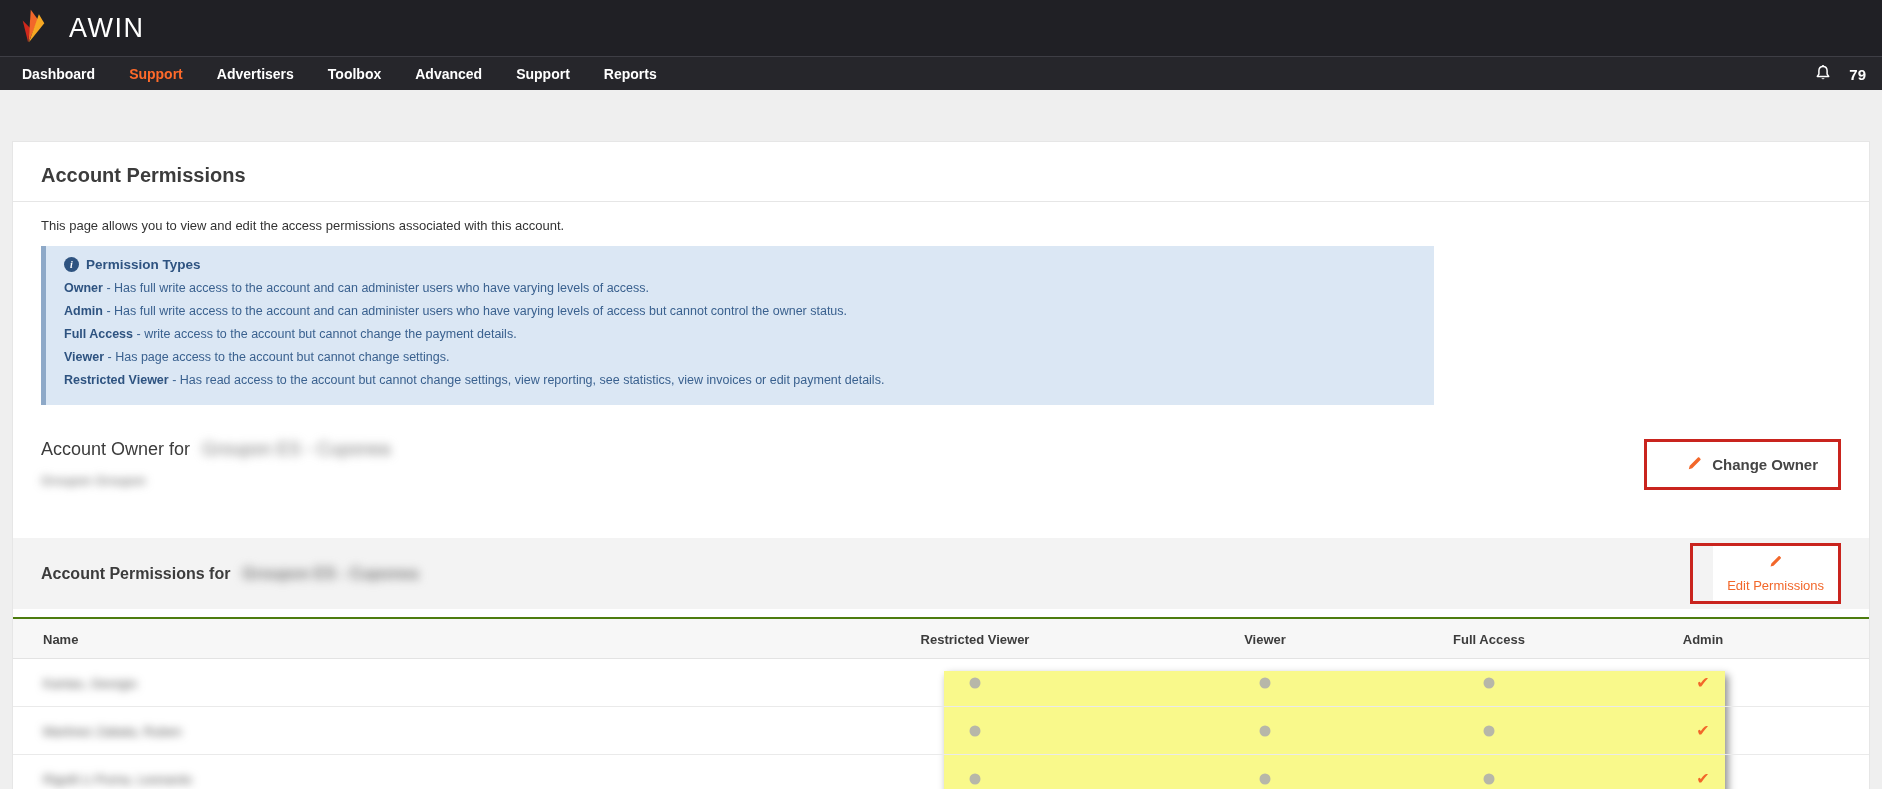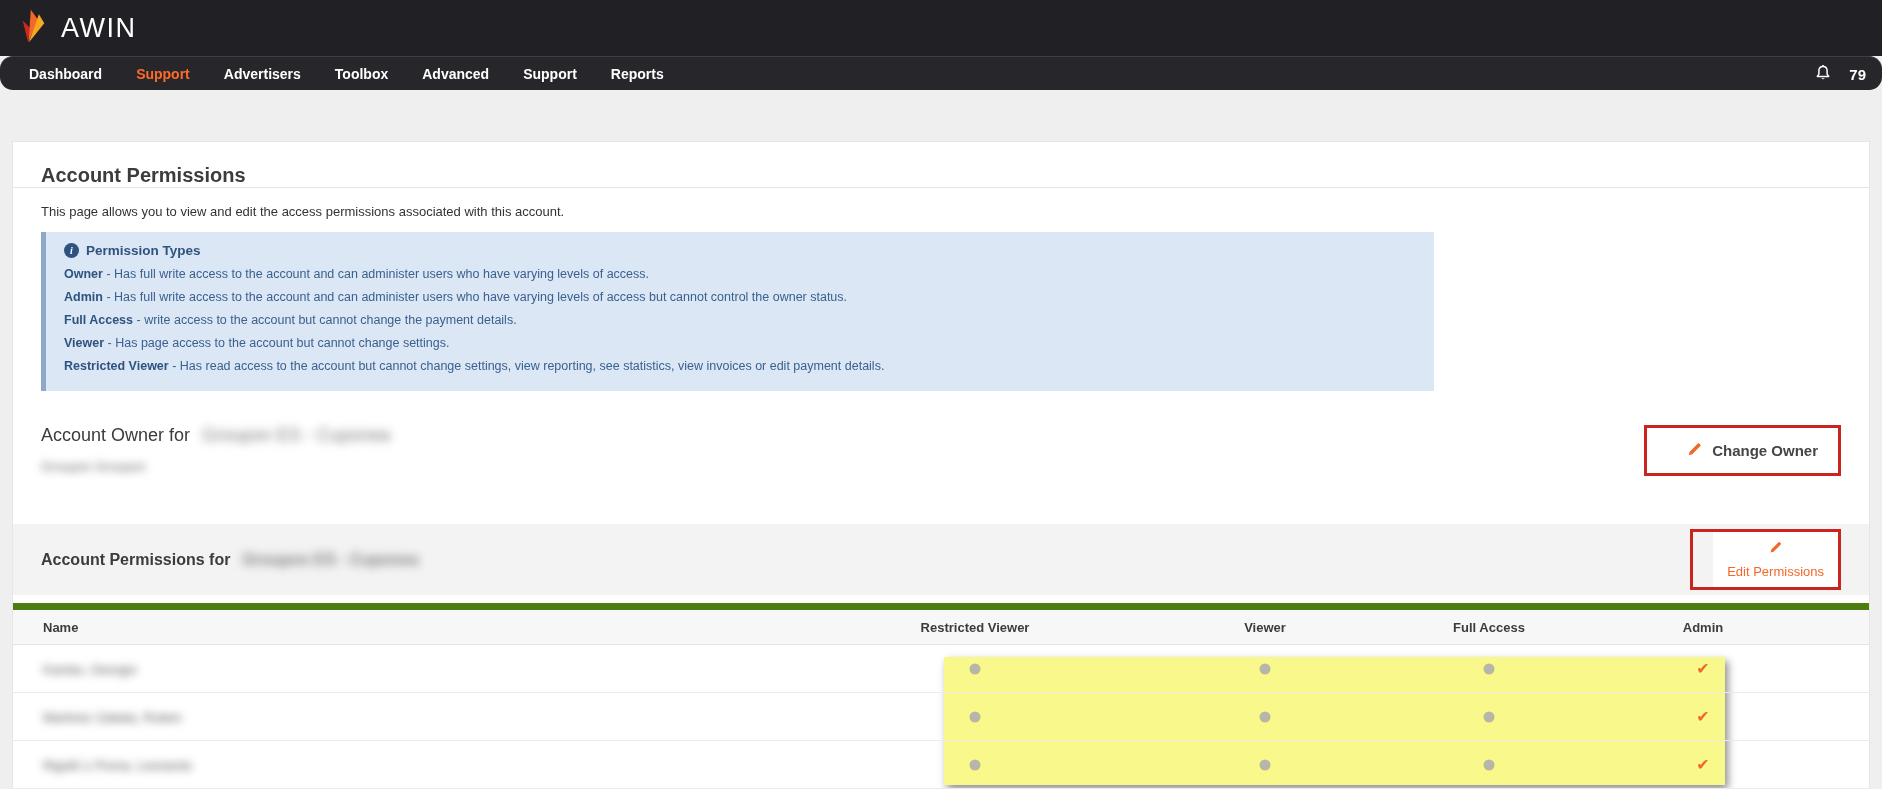--- a/index.html
+++ b/index.html
@@ -5,31 +5,31 @@
   * { box-sizing: border-box; }
   html,body { margin:0; padding:0; }
   body {
     width:1882px; height:789px; overflow:hidden;
     background:#efefef;
     font-family:"Liberation Sans", sans-serif;
     color:#333;
   }
   
   .topbar { background:#202025; height:56px; display:flex; align-items:center; padding:0 20px; }
-  .logo { display:flex; align-items:center; gap:14px; }
+  .logo { display:flex; align-items:center; gap:22px; }
   .logo-text { color:#fff; font-size:27px; font-weight:500; letter-spacing:1.5px; }
   .navbar { background:#26262b; height:34px; border-top:1px solid #3e3e45;
-            display:flex; align-items:flex-start; padding:0 12px; position:relative;border-radius:13px; }
+            display:flex; align-items:flex-start; padding:0 5px; position:relative; }
   .nav-item { color:#fff; font-size:14px; font-weight:700; padding:0 17px; cursor:pointer; line-height:34px; }
   .nav-item.active { color:#ff6a2a; }
   .nav-bell { position:absolute; right:16px; top:0; height:34px; display:flex; align-items:center; gap:17px;
               color:#fff; font-weight:700; font-size:15px; cursor:pointer; }
   
   .card { margin:51px 12px 0 12px; background:#fff; border:1px solid #e6e6e6; border-bottom:none; min-height:648px; }
-  .card-title { font-size:20px; font-weight:700; color:#3c3c3c; padding:22px 28px 0 28px; border-bottom:1px solid #e6e6e6; }
+  .card-title { font-size:20px; font-weight:700; color:#3c3c3c; padding:22px 28px 14px 28px; border-bottom:1px solid #e6e6e6; }
   .intro { font-size:13px; color:#333; margin:16px 28px 0 28px; }
   
   .infobox { margin:13px 28px 0 28px; width:1393px; background:#dbe7f4; border-left:5px solid #8ea9c8;
              padding:11px 18px 13px 18px; color:#3a618f; font-size:12.5px; }
   .infobox-title { font-size:13.5px; font-weight:700; color:#2e5380; display:flex; align-items:center; gap:7px; margin-bottom:5px; }
   .info-circle { display:inline-flex; width:15px; height:15px; border-radius:50%; background:#2e5380; color:#fff;
                  font-size:10px; font-weight:700; align-items:center; justify-content:center;
                  font-family:"Liberation Serif", serif; font-style:italic; }
   .info-item { line-height:23px; }
   .info-term { font-weight:700; color:#2e5380; }
@@ -42,21 +42,21 @@
   .btn-change { display:flex; align-items:center; gap:9px; background:#fff; padding:13px 20px;
                 font-size:15px; font-weight:700; color:#454545; cursor:pointer; white-space:nowrap; }
   .btn-edit { display:flex; align-items:center; gap:7px; background:#fff; padding:8px 14px;
               font-size:13px; color:#f2672a; cursor:pointer; white-space:nowrap;flex-direction:column; }
   
   .perm-band { margin-top:48px; background:#f3f3f3; display:flex; justify-content:space-between;
                align-items:center; padding:5px 28px; min-height:46px; }
   .perm-heading { font-size:16px; font-weight:700; color:#3c3c3c; display:flex; gap:12px; align-items:center; }
   
   .thead { position:relative; height:42px; margin-top:8px; background:#f7f7f7;
-           border-top:7px solid #4d7c0f; border-bottom:1px solid #e3e3e3;
+           border-top:2px solid #4d7c0f; border-bottom:1px solid #e3e3e3;
            font-size:13px; font-weight:700; color:#3c3c3c; }
   .th-name { position:absolute; left:30px; top:50%; transform:translateY(-50%); }
   .th-c { position:absolute; top:50%; transform:translate(-50%,-50%); }
   .c1 { left:962px; } .c2 { left:1252px; } .c3 { left:1476px; } .c4 { left:1690px; }
   .tbody { position:relative; }
   .yellow-overlay { position:absolute; left:931px; top:12px; width:781px; height:128px;
                     background:#f9f98b; box-shadow:3px 4px 8px rgba(0,0,0,0.45); }
   .trow { position:relative; height:48px; border-bottom:1px solid #eaeaea; background:transparent; }
   .row-name { position:absolute; left:30px; top:50%; transform:translateY(-50%);
               font-size:13px; color:#555; filter:blur(4px); }

